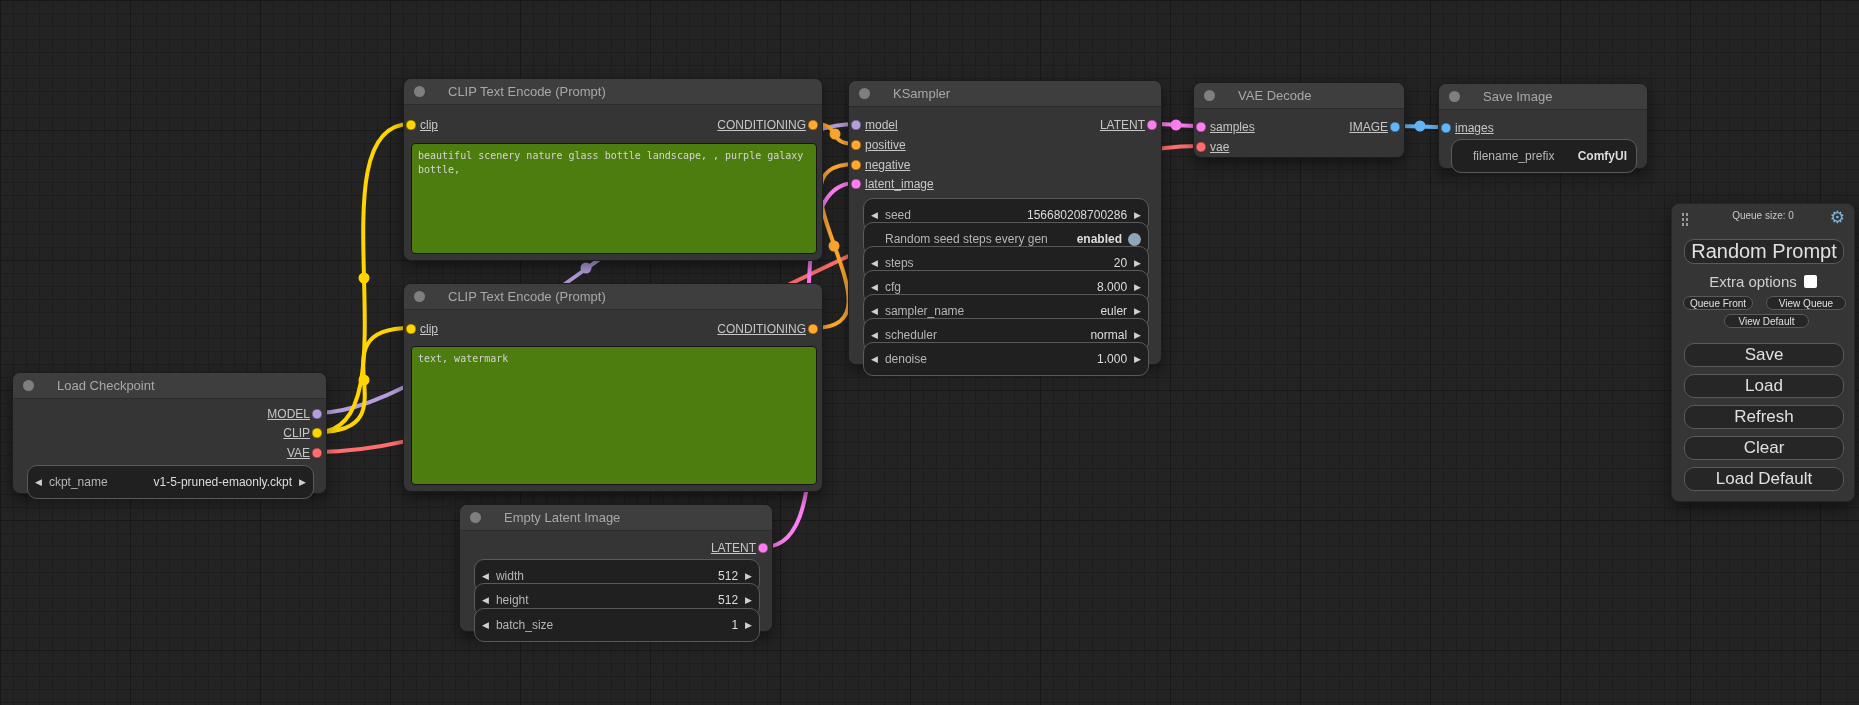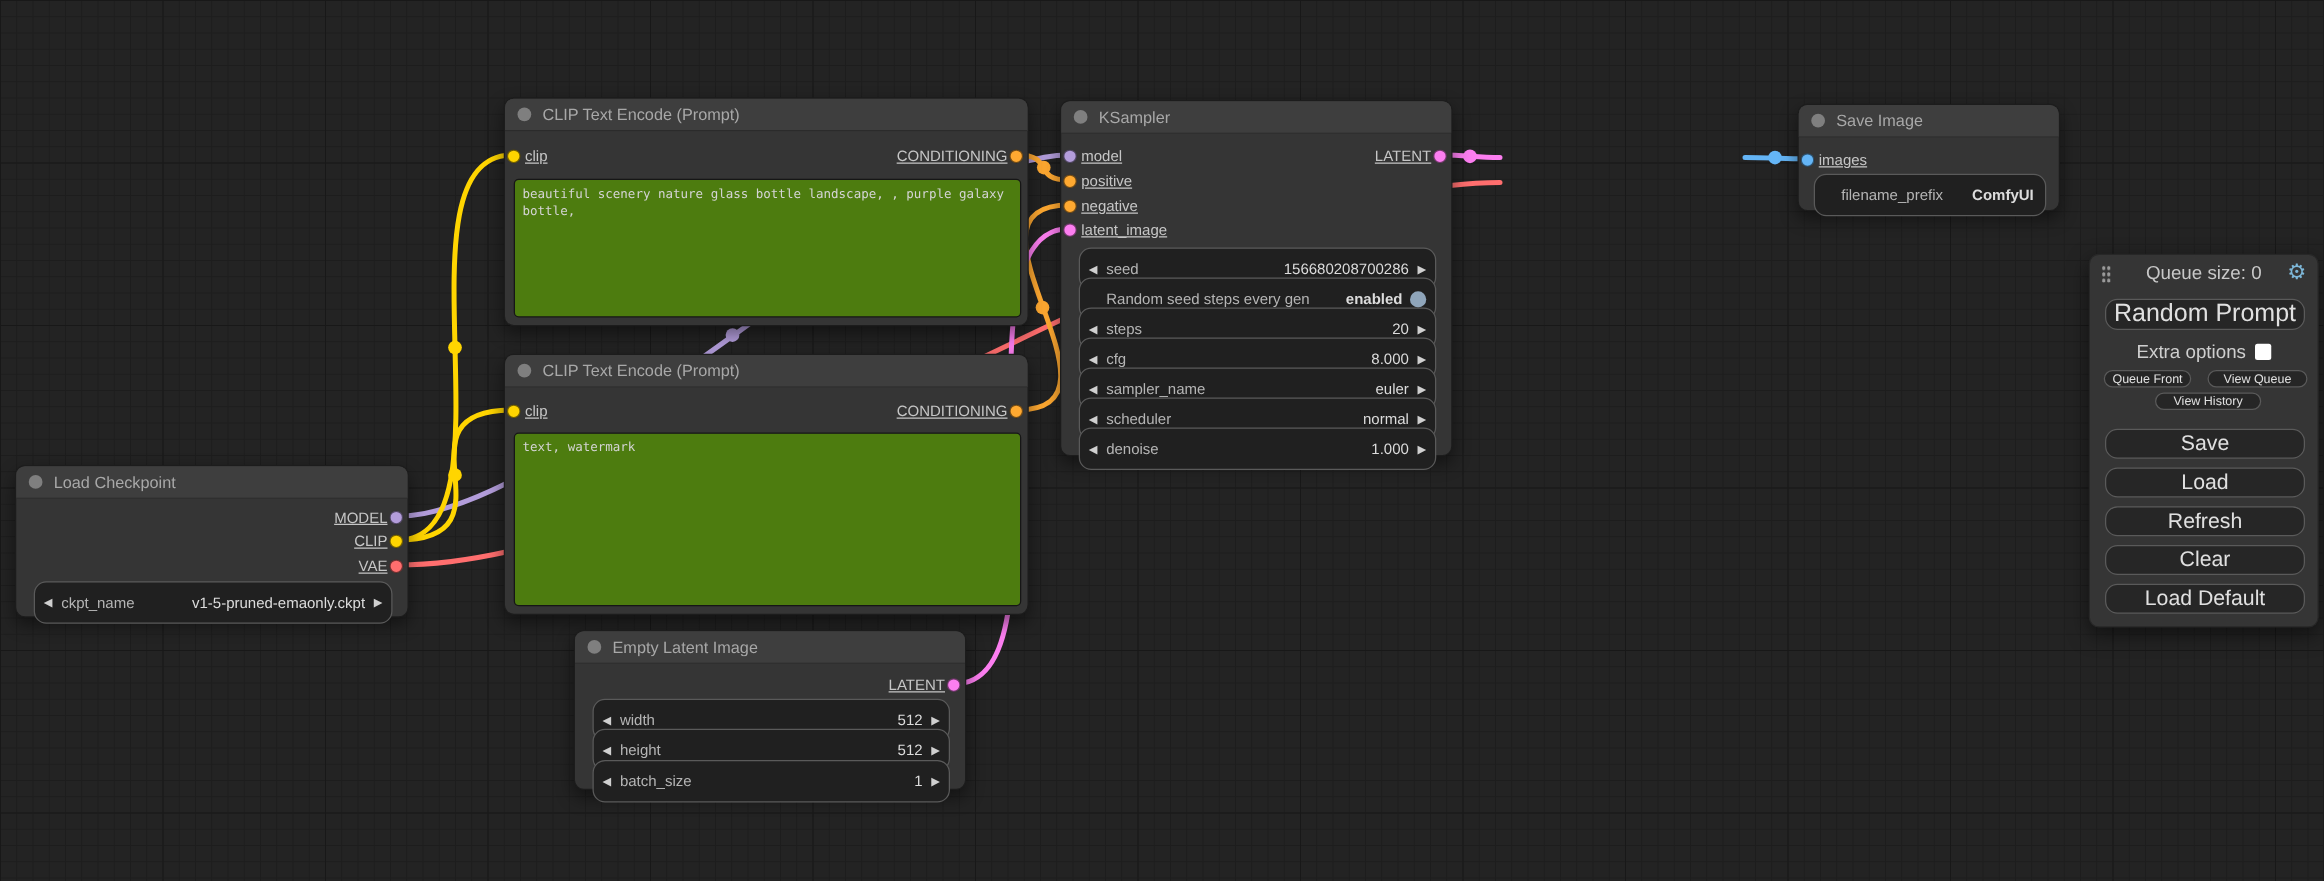--- a/index.html
+++ b/index.html
@@ -18,21 +18,21 @@
   svg.links { position:absolute; left:0; top:0; pointer-events:none; z-index:1; }
   svg.links path { fill:none; stroke-width:4; stroke-linecap:round; }
 
   .node {
     position:absolute; z-index:2; background:#353535;
     border:1px solid #1c1c1c; border-radius:8px;
     box-shadow:0 6px 14px rgba(0,0,0,.45);
   }
   .node-title {
     height:26px; background:#3e3e3e; border-radius:7px 7px 0 0;
-    border-bottom:1px solid #2b2b2b; display:flex; align-items:center; padding:0 10px; gap:9px;
+    border-bottom:1px solid #2b2b2b; display:flex; align-items:center; padding:0 10px; gap:23px;
   }
   .collapse-dot { width:11px; height:11px; border-radius:50%; background:#7f7f7f; flex:0 0 auto; }
   .title-text { color:#a8a8a8; font-size:13px; white-space:nowrap; overflow:hidden; }
 
   .slot { position:absolute; height:16px; line-height:16px; font-size:12px; color:#c6c6c6; white-space:nowrap;text-decoration:underline; }
   .slot.in { left:16px; } .slot.out { right:16px; text-align:center; }
 
   .port { position:absolute; width:11px; height:11px; border-radius:50%;
           border:1px solid rgba(0,0,0,.55); transform:translate(-50%,-50%); z-index:3; }
   .port.in  { left:7px; }
@@ -56,21 +56,21 @@
     color:#d4d4d4; padding:5px 6px; overflow:hidden; white-space:pre-wrap; word-break:break-word;
   }
 
   .queue-panel {
     position:absolute; z-index:2; background:#353535; border:1px solid #272727;
     border-radius:8px; box-shadow:0 6px 16px rgba(0,0,0,.5); color:#cfcfcf;
   }
   .qp-header { position:relative; height:26px; }
   .drag-handle { position:absolute; left:9px; top:8px; width:8px; height:14px;
     background-image:radial-gradient(#9a9a9a 1.1px, transparent 1.5px); background-size:4px 5px; }
-  .queue-size { position:absolute; left:0; right:0; top:6px; text-align:center; font-size:15px; color:#c8c8c8; }
+  .queue-size { position:absolute; left:0; right:0; top:6px; text-align:center; font-size:10px; color:#c8c8c8; }
   .gear { position:absolute; right:9px; top:3px; font-size:17px; line-height:22px; }
   .qbtn {
     position:absolute; background:#262626; border:1px solid #5a5a5a; border-radius:10px;
     color:#e0e0e0; text-align:center; cursor:pointer;
     display:flex; align-items:center; justify-content:center; white-space:nowrap;
   }
   .qbtn.big { left:12px; width:160px; height:24px; font-size:17px; }
   .qbtn.prompt { left:12px; width:160px; height:25px; font-size:20px; }
   .qbtn.small { height:14px; font-size:10px; border-radius:8px; }
   .extra-row { position:absolute; left:0; right:0; display:flex; align-items:center; justify-content:center; gap:7px; font-size:15px; }
@@ -223,20 +223,32 @@
       <span class="arrow">▶</span>
     </div>
     <div class="widget" style="left:14px;top:261px;width:286px">
       <span class="arrow">◀</span>
       <span class="w-label">denoise</span>
       <span class="w-value">1.000</span>
       <span class="arrow">▶</span>
     </div>
   </div>
 
+  <div class="node" style="left:1193px;top:82px;width:212px;height:76px">
+    <div class="node-title">
+      <span class="collapse-dot"></span>
+      <span class="title-text">VAE Decode</span>
+    </div>
+    <div class="slot in" style="top:36px">samples</div>
+    <div class="slot in" style="top:56px">vae</div>
+    <div class="slot out" style="top:36px">IMAGE</div>
+    <span class="port in" style="top:44px;background:#fc7ef0"></span>
+    <span class="port in" style="top:64px;background:#ff6e6e"></span>
+    <span class="port out" style="top:44px;background:#64b5f6"></span>
+  </div>
 
   <div class="node" style="left:1438px;top:83px;width:210px;height:86px">
     <div class="node-title">
       <span class="collapse-dot"></span>
       <span class="title-text">Save Image</span>
     </div>
     <div class="slot in" style="top:36px">images</div>
     <span class="port in" style="top:44px;background:#64b5f6"></span>
     <div class="widget no-arrows" style="left:12px;top:55px;width:186px">
       <span class="w-label">filename_prefix</span>
@@ -250,21 +262,21 @@
       <span class="queue-size">Queue size: 0</span>
       <span class="gear" style="color:#7db7d8">⚙</span>
     </div>
     <div class="qbtn prompt" style="top:35px">Random Prompt</div>
     <div class="extra-row" style="top:69px">
       <span>Extra options</span>
       <span class="checkbox"></span>
     </div>
     <div class="qbtn small" style="left:11px;top:92px;width:70px">Queue Front</div>
     <div class="qbtn small" style="left:94px;top:92px;width:80px">View Queue</div>
-    <div class="qbtn small" style="left:52px;top:110px;width:85px">View History</div>
+    <div class="qbtn small" style="left:52px;top:110px;width:85px">View Default</div>
     <div class="qbtn big" style="top:139px">Save</div>
     <div class="qbtn big" style="top:170px">Load</div>
     <div class="qbtn big" style="top:201px">Refresh</div>
     <div class="qbtn big" style="top:232px">Clear</div>
     <div class="qbtn big" style="top:263px">Load Default</div>
   </div>
 
 </div>
 
 </body></html>

